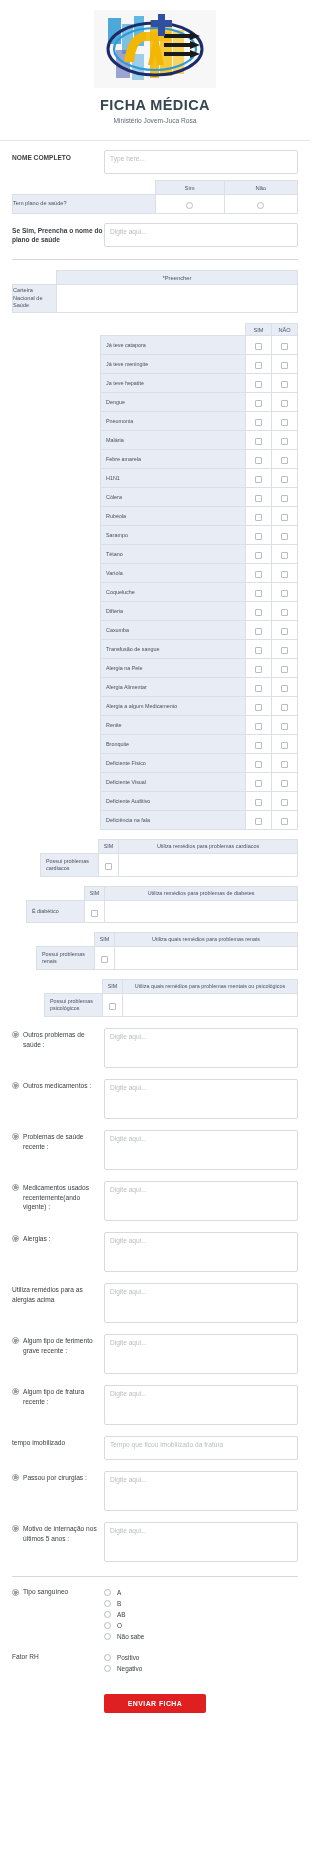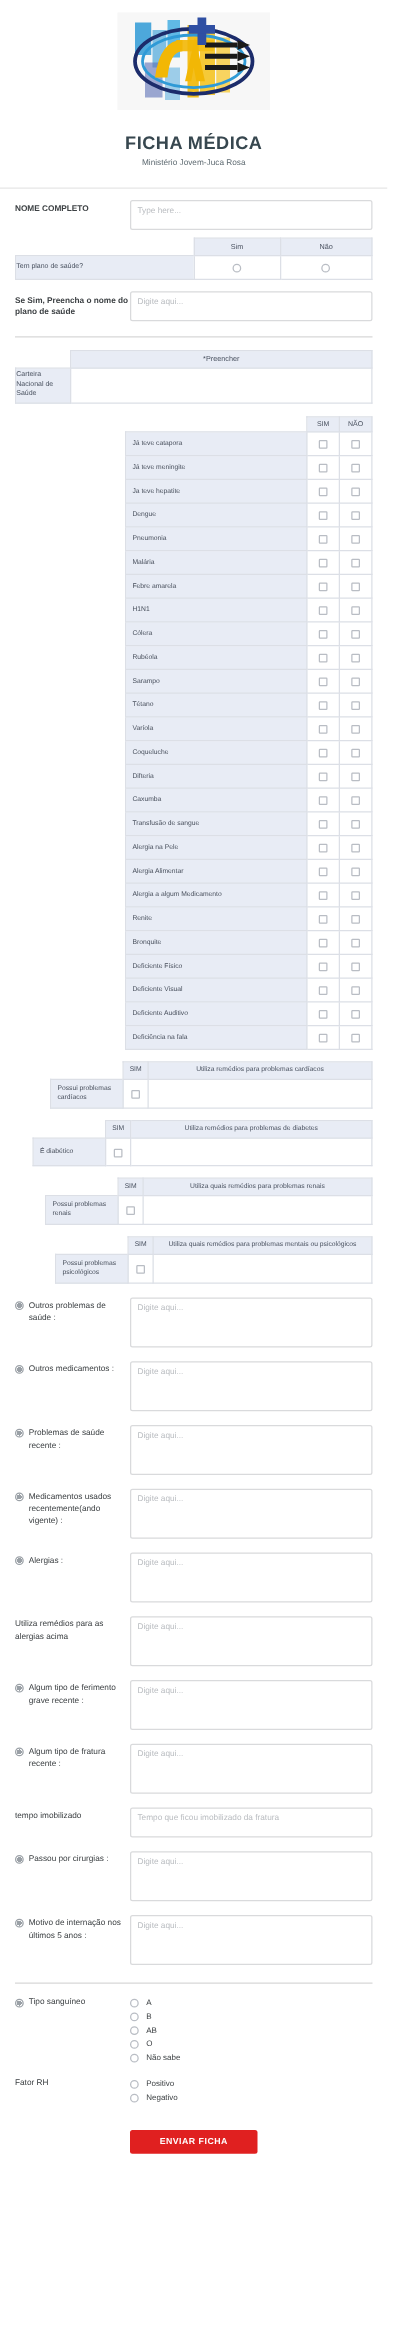--- a/index.html
+++ b/index.html
@@ -14,21 +14,21 @@
 
   
   .header { padding: 10px 0 6px; text-align: center; }
   .logo-box {
     width: 122px; height: 78px; margin: 0 auto;
     background: #f7f7f7; position: relative; overflow: hidden;
   }
   .logo-svg { display:block; width:122px; height:78px; }
   .form-title {
     font-size: 14.5px; font-weight: bold; letter-spacing: .4px;
-    color: #37474f; margin-top: 19px;
+    color: #37474f; margin-top: 9px;
   }
   .form-sub { font-size: 6.6px; color: #5f6b72; margin-top: 4px; }
 
   .hr { height: 1px; background: #e6e6e6; margin: 10px 0 0; }
   .hr-dim { height: 1px; background: #d8d8d8; margin: 0; }
 
   
   .field-row {
     display: flex; align-items: flex-start;
     padding: 9px 12px 0 12px;

